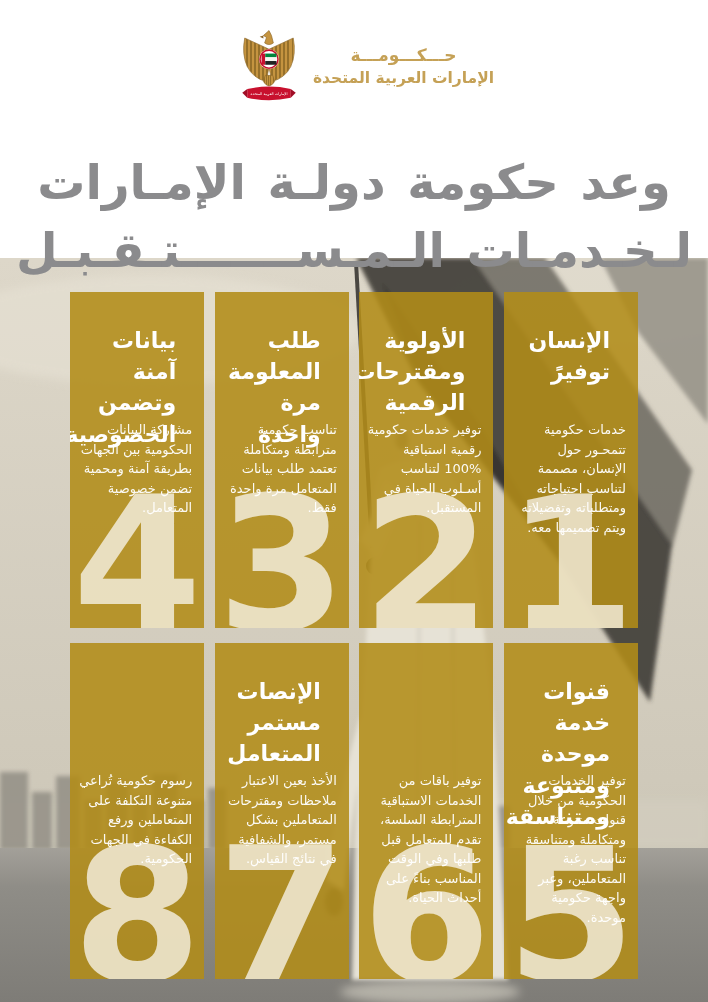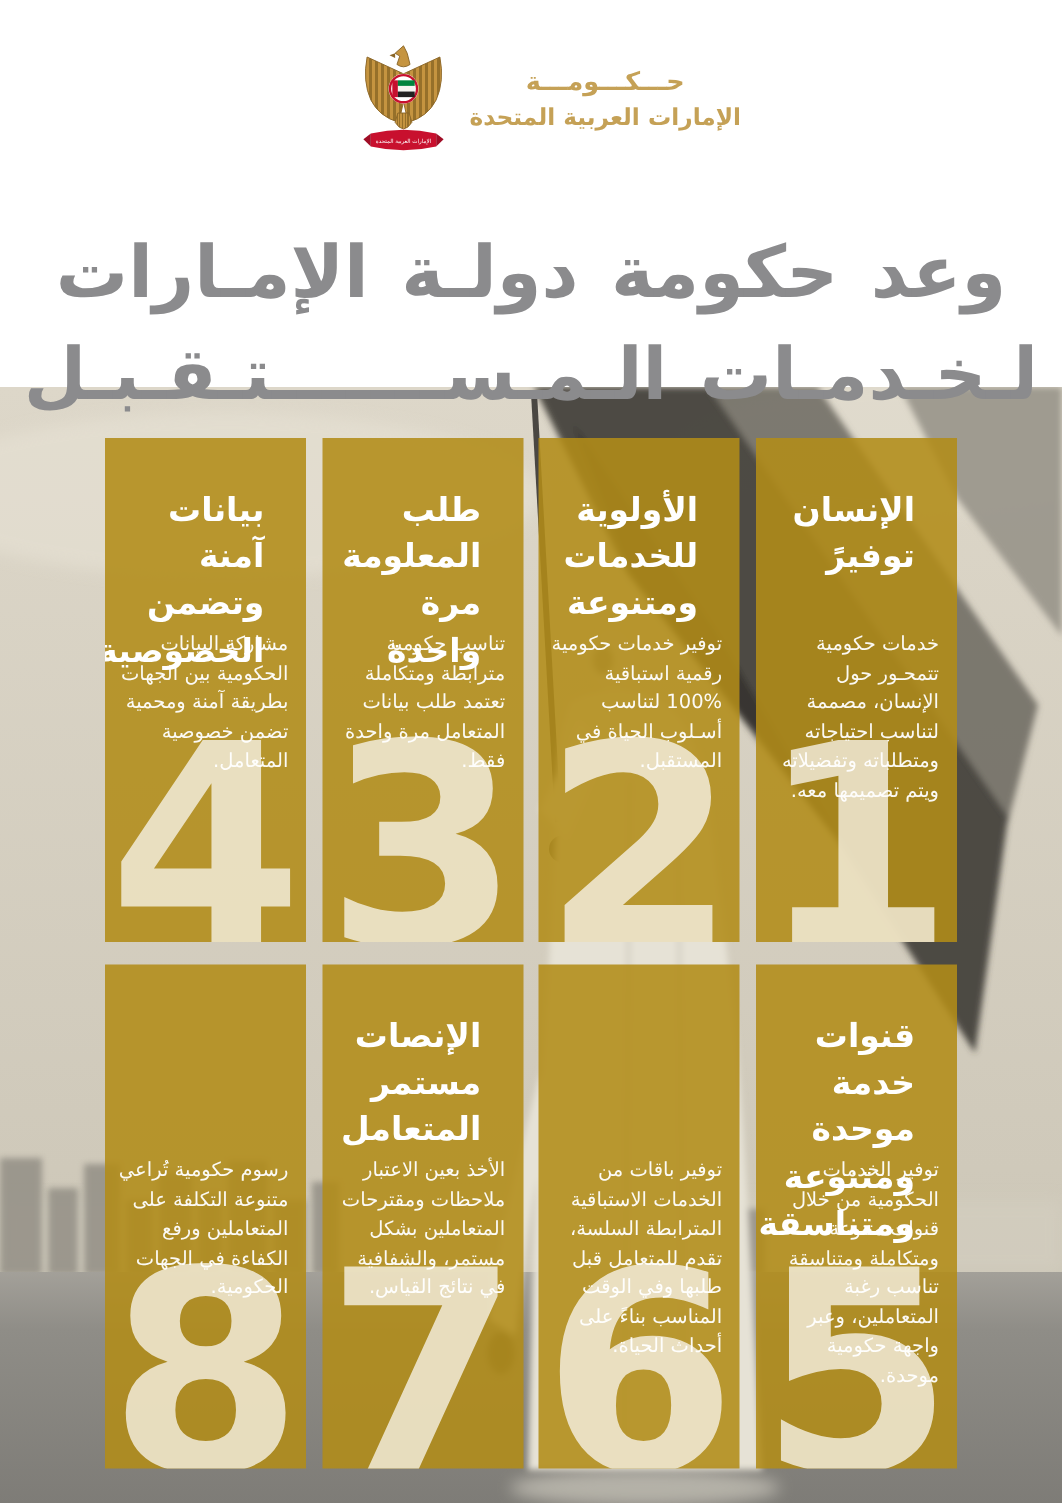--- a/index.html
+++ b/index.html
@@ -163,21 +163,21 @@
     <span>لـخـدمـات الـمـســـــــتـقـبـل</span>
   </h1>
 
   <main class="grid">
     <article class="card">
       <h2 class="card-title">الإنسان توفيرً</h2>
       <p class="card-body">خدمات حكومية تتمحـور حول الإنسان، مصممة لتناسب احتياجاته ومتطلباته وتفضيلاته ويتم تصميمها معه.</p>
       <div class="card-num">1</div>
     </article>
     <article class="card">
-      <h2 class="card-title">الأولوية للخدمات ومتنوعة</h2>
+      <h2 class="card-title">الأولوية ومقترحات الرقمية</h2>
       <p class="card-body">توفير خدمات حكومية رقمية استباقية %100 لتناسب أسـلوب الحياة في المستقبل.</p>
       <div class="card-num">2</div>
     </article>
     <article class="card">
       <h2 class="card-title">طلب المعلومة مرة واحدة</h2>
       <p class="card-body">تناسب حكومية مترابطة ومتكاملة تعتمد طلب بيانات المتعامل مرة واحدة فقط.</p>
       <div class="card-num">3</div>
     </article>
     <article class="card">
       <h2 class="card-title">بيانات آمنة وتضمن الخصوصية</h2>

